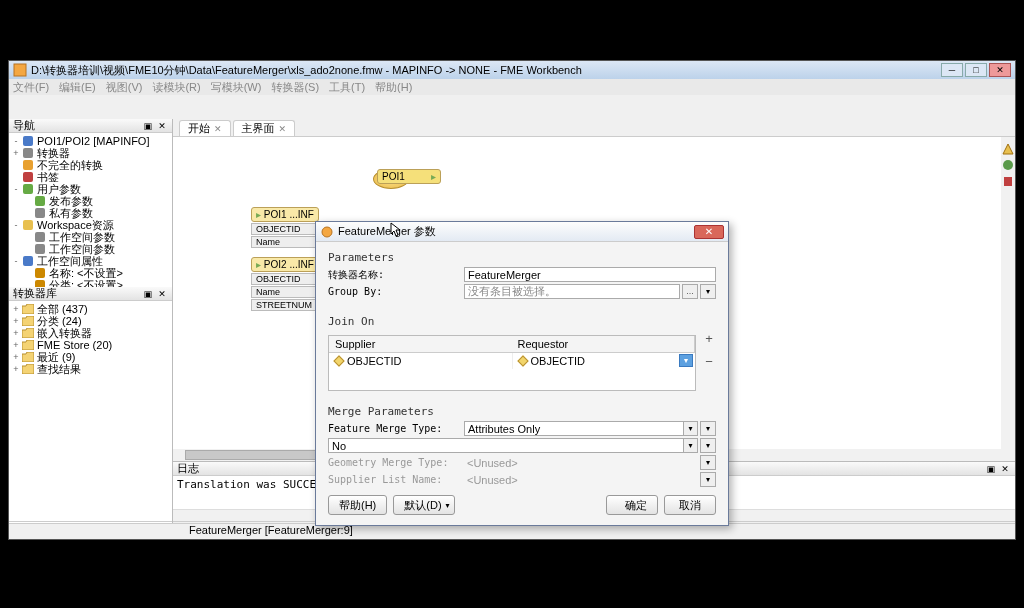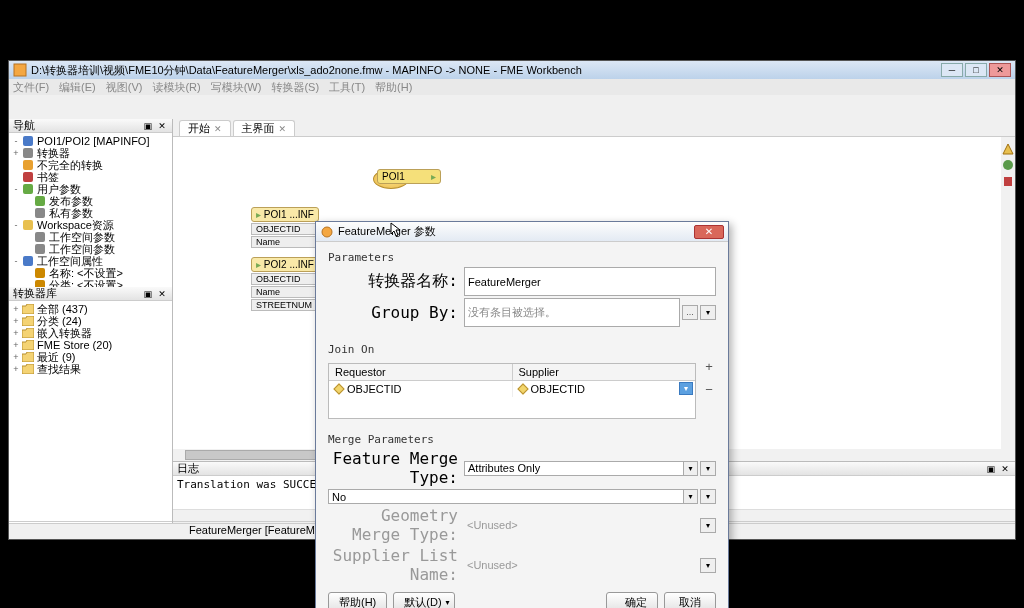--- a/index.html
+++ b/index.html
@@ -52,22 +52,22 @@
 .status { position: absolute; left: 0; right: 0; bottom: 0; height: 16px; background: #f0f0f0; border-top: 1px solid #ccc; font-family: monospace; font-size: 11px; padding-left: 180px; }
 .sideicons { position: absolute; right: 0; top: 18px; width: 14px; bottom: 78px; background: #f1f1f1; display: flex; flex-direction: column; align-items: center; gap: 4px; padding-top: 6px; }
 
 .dlg { position: absolute; left: 306px; top: 160px; width: 414px; background: #f4f4f4; border: 1px solid #6a7a9a; box-shadow: 3px 3px 8px rgba(0,0,0,.3); }
 .dlgttl { height: 20px; background: linear-gradient(#fdfdfd,#e3eaf3); display: flex; align-items: center; padding: 0 4px; font-size: 11px; border-bottom: 1px solid #ccc; }
 .dlgttl .spacer { flex: 1; }
 .dlgclose { width: 30px; height: 14px; background: #d9675a; border: 1px solid #a33; border-radius: 2px; display: flex; align-items: center; justify-content: center; color: #fff; font-size: 10px; }
 .dlgbody { padding: 6px 12px 10px; }
 .sect { font-size: 11px; font-family: monospace; color: #333; margin: 3px 0; }
 .frow { display: flex; align-items: center; margin: 2px 0; }
-.flbl { width: 136px; text-align: right; font-family: monospace; font-size: 16px; padding-right: 6px; }
-.ftxt { flex: 1; height: 29px; border: 1px solid #aaa; background: #fff; font-size: 11px; padding: 0 3px; display: flex; align-items: center; }
+.flbl { width: 136px; font-family: monospace; font-size: 10px; padding-right: 6px; }
+.ftxt { flex: 1; height: 15px; border: 1px solid #aaa; background: #fff; font-size: 11px; padding: 0 3px; display: flex; align-items: center; }
 .ftxt.ro { background: #f4f4f4; border: none; }
 .ddb { width: 16px; height: 15px; border: 1px solid #aaa; background: #efefef; margin-left: 2px; display: flex; align-items: center; justify-content: center; font-size: 8px; }
 .jointbl { margin: 4px 0; border: 1px solid #bbb; background: #fff; }
 .jointbl .hdr { display: flex; background: #f4f4f4; border-bottom: 1px solid #ccc; }
 .jointbl .hdr div { flex: 1; padding: 2px 6px; font-size: 11px; border-right: 1px solid #ccc; }
 .jointbl .row { display: flex; }
 .jointbl .row .cell { flex: 1; padding: 2px 6px; font-size: 11px; display: flex; align-items: center; gap: 4px; border-right: 1px solid #eee; }
 .diamond { width: 8px; height: 8px; background: #f2d56b; border: 1px solid #b89030; transform: rotate(45deg); }
 .cell.sup { position: relative; }
 .cell.sup .dd { position: absolute; right: 2px; top: 1px; width: 14px; height: 13px; background: #5ca0e0; border: 1px solid #3a7ac0; display: flex; align-items: center; justify-content: center; color: #fff; font-size: 8px; }
@@ -601,22 +601,22 @@
             <span>没有条目被选择。</span>
           </div>
         <div class="ddb">…</div>
         <div class="ddb">▾</div>
       </div>
 
       <div class="sect" style="margin-top:16px">Join On</div>
       <div class="joinwrap">
         <div class="jointbl">
           <div class="hdr">
+            <div style="border-right:none">Supplier</div>
             <div>Requestor</div>
-            <div style="border-right:none">Supplier</div>
           </div>
           <div class="row">
             <div class="cell">
               <div class="diamond"></div>
               <span>OBJECTID</span>
               <svg class="cursor" style="left:74px;top:0" width="12" height="16">
                   <path d="M1 1l0 11 3-3 2 5 2-1-2-5 4 0z" fill="#fff" stroke="#000"></path>
                 </svg>
             </div>
             <div class="cell sup" style="border-right:none">

